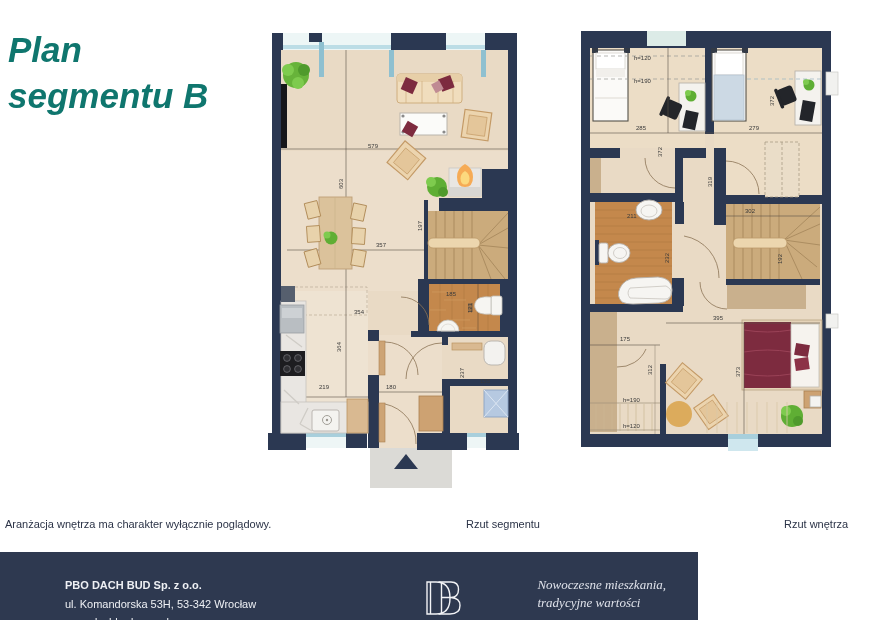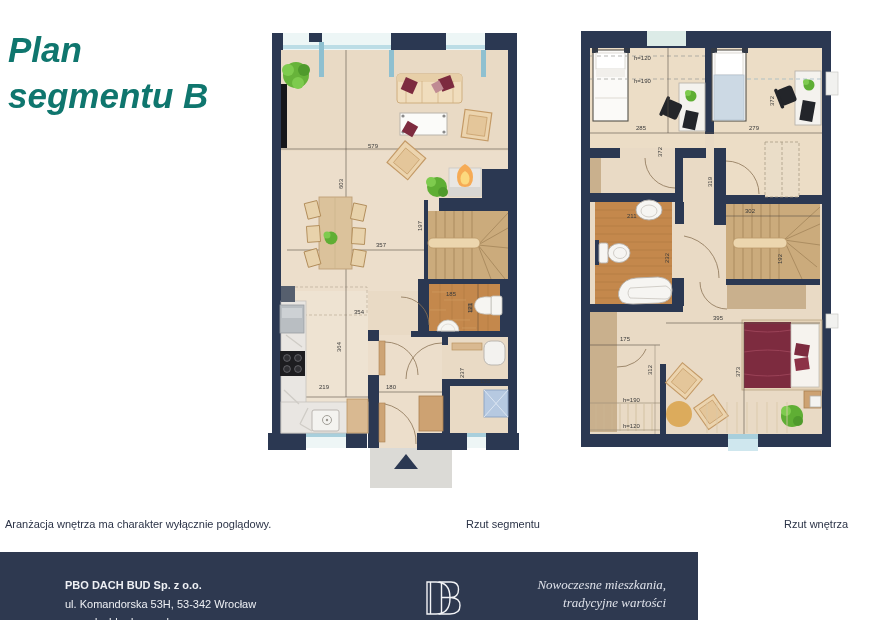--- a/index.html
+++ b/index.html
@@ -2,21 +2,21 @@
 <html><head>
 <meta charset="utf-8">
 <style>
   html,body{margin:0;padding:0;}
   body{width:877px;height:620px;background:#ffffff;font-family:"Liberation Sans",sans-serif;position:relative;overflow:hidden;}
   .title{position:absolute;left:8px;top:27px;font-family:Liberation Sans, sans-serif;font-style:italic;font-weight:bold;font-size:35px;line-height:46px;color:#0f766e;}
   .cap{position:absolute;top:501px;font-size:11px;color:#2b3347;margin-top:17px;}
   .footer{position:absolute;left:0;top:552px;width:698px;height:68px;background:#2e3950;color:#eef0f4;}
   .f-left{position:absolute;left:65px;top:24px;font-size:11px;line-height:18.5px;}
   .f-left b{font-size:11px;}
-  .f-right{position:absolute;right:32px;top:24px;font-family:"Liberation Serif",serif;font-style:italic;font-size:13px;line-height:17.5px;text-align:right;color:#dfe2ea;}
+  .f-right{position:absolute;right:32px;top:24px;font-family:"Liberation Serif",serif;font-style:italic;font-size:13px;line-height:17.5px;color:#dfe2ea;}
   svg text{font-family:"Liberation Sans",sans-serif;}
 </style>
 </head>
 <body>
 
 <div class="title">Plan<br>segmentu B</div>
 
 <div class="cap" style="left:5px;">Aranżacja wnętrza ma charakter wyłącznie poglądowy.</div>
 
 <div class="cap" style="left:466px;">Rzut segmentu</div>

